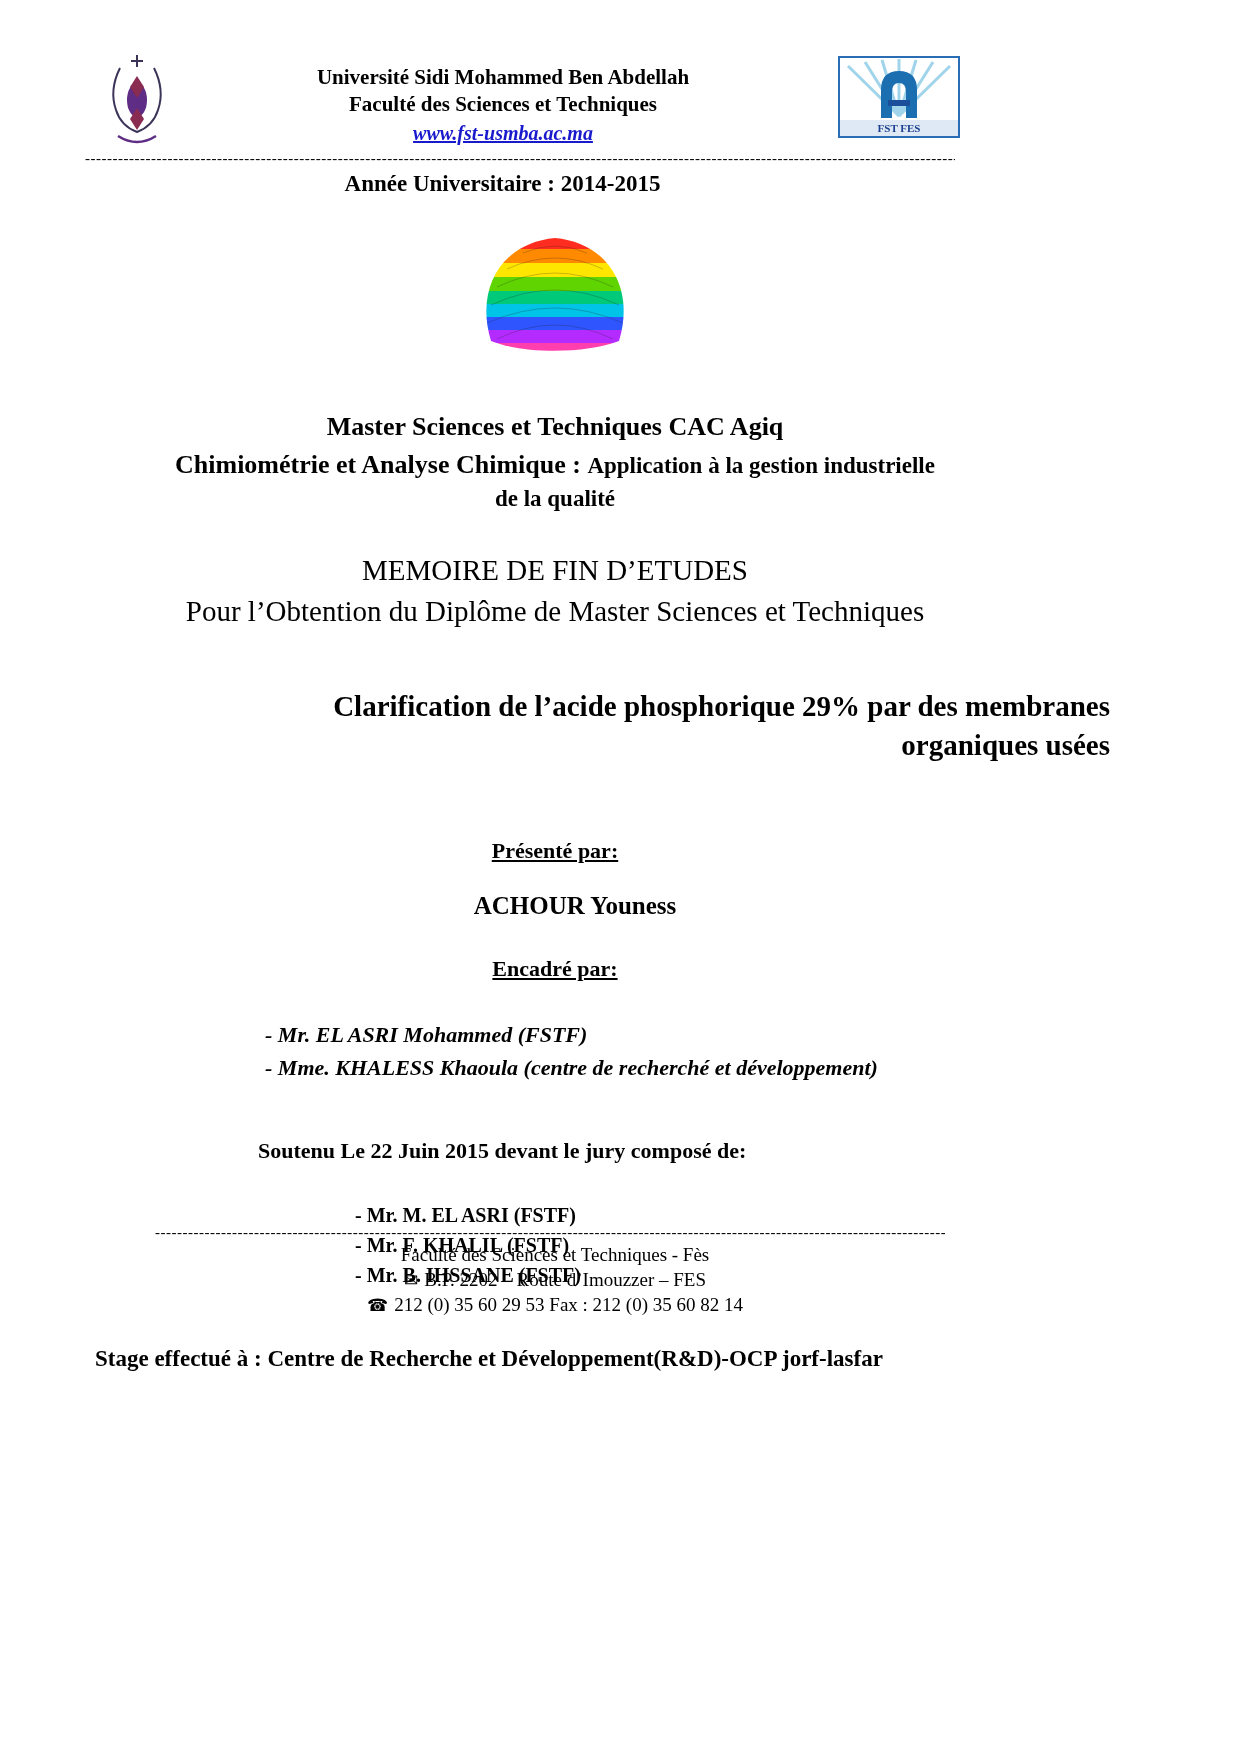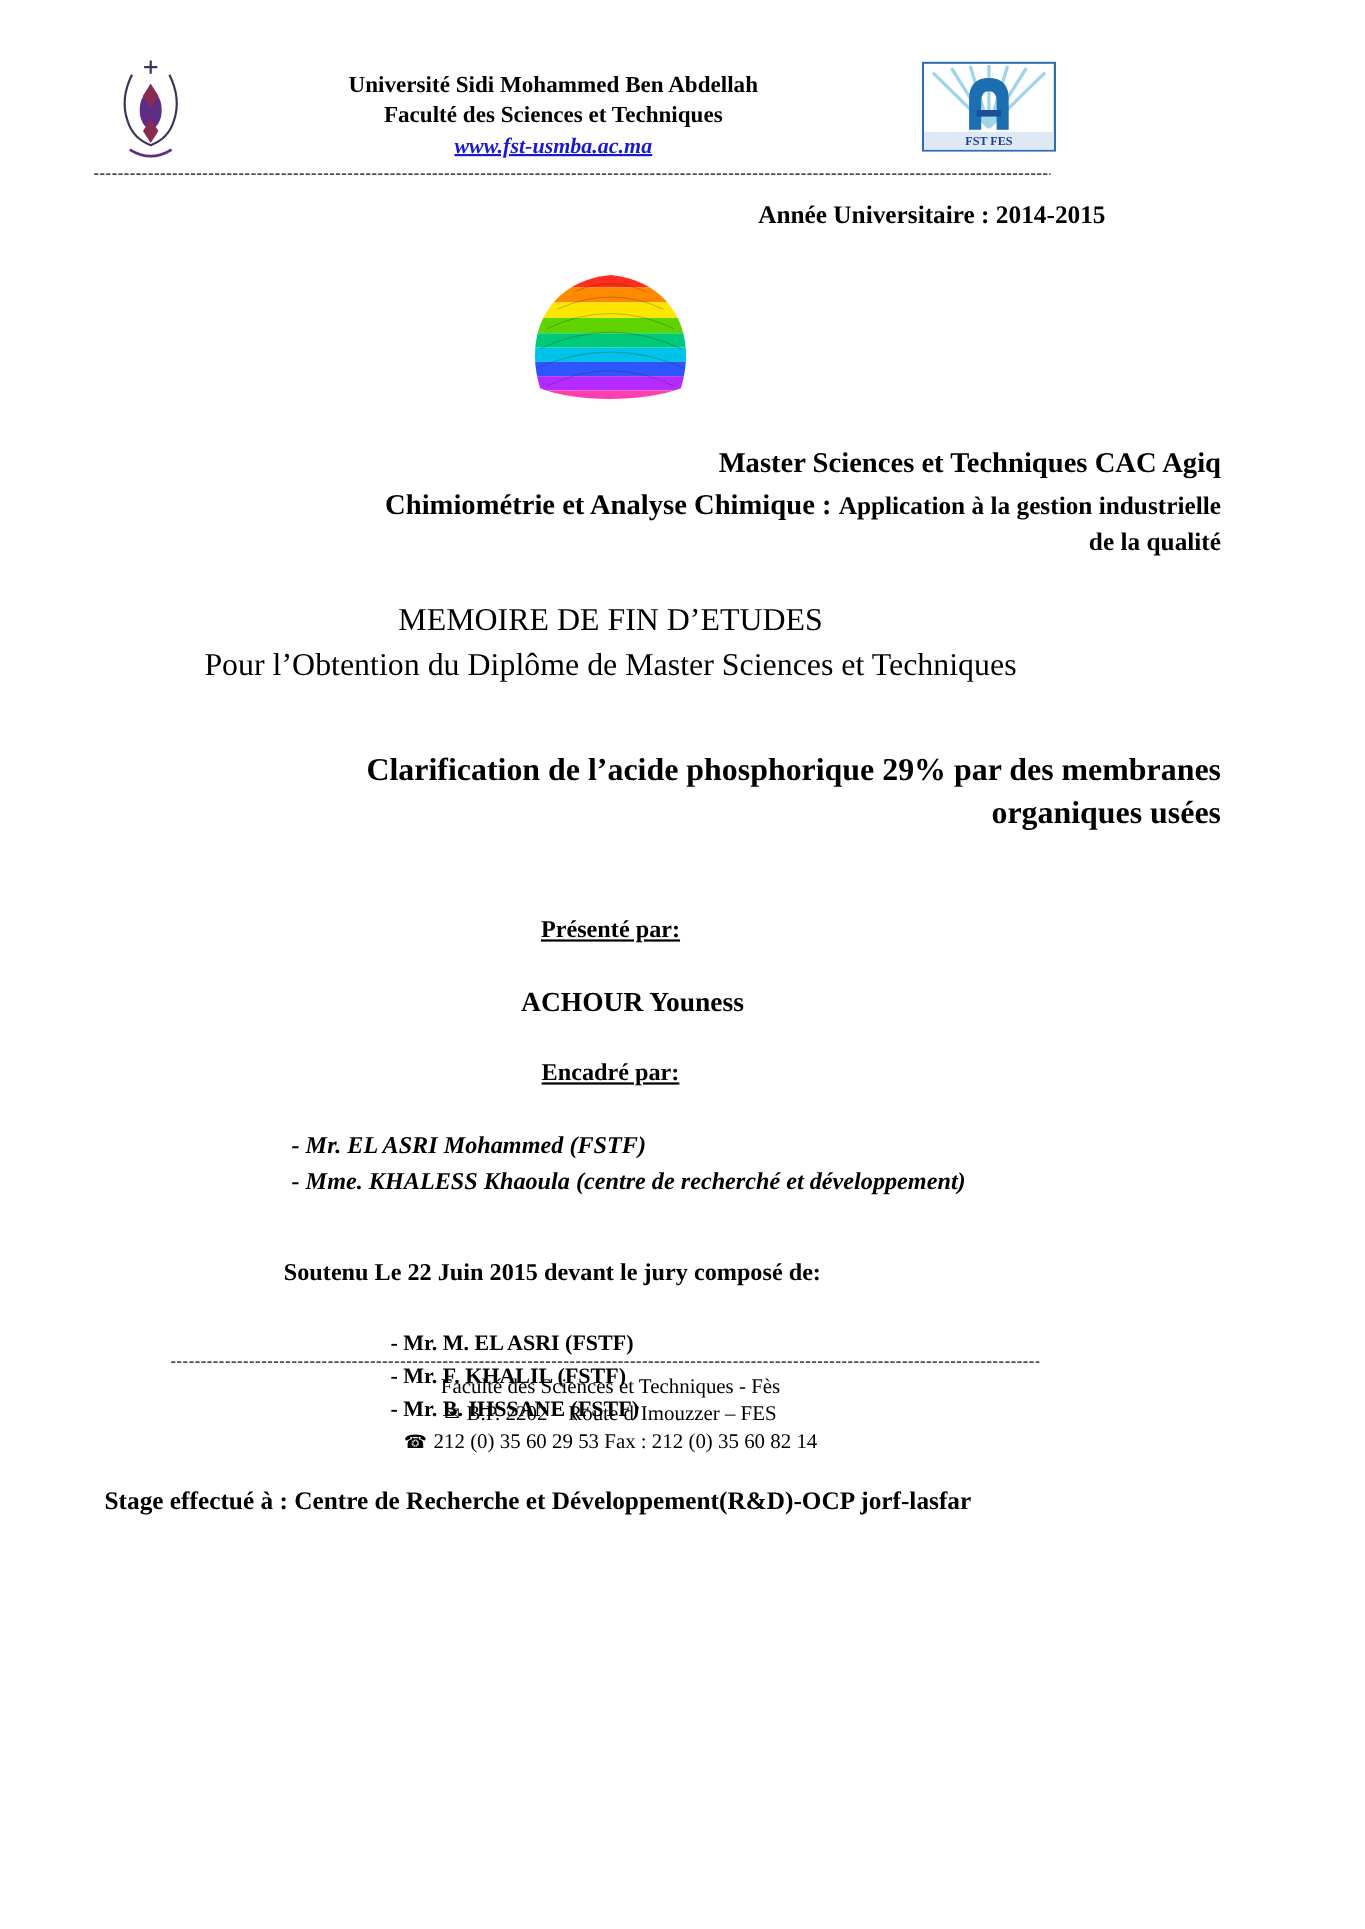--- a/index.html
+++ b/index.html
@@ -15,39 +15,39 @@
   .header { display:flex; align-items:flex-start; padding:52px 150px 0 106px; }
   .logo-left { width:62px; height:96px; flex:0 0 auto; }
   .header-center { flex:1; text-align:center; padding-top:12px; }
   .univ, .fac { font-size:21px; font-weight:bold; line-height:1.3; }
   .website { font-size:20px; font-weight:bold; font-style:italic; color:#1a1acd; text-decoration:underline; display:inline-block; margin-top:3px; }
   .logo-right { width:122px; height:82px; flex:0 0 auto; margin-top:4px;border-radius:11px; }
 
   .sep { white-space:nowrap; overflow:hidden; font-size:15px; letter-spacing:0.5px; color:#000; }
   .sep-top { margin-left:85px; width:870px; margin-top:2px; }
 
-  .annee { text-align:right; padding-right:105px; font-size:23px; font-weight:bold; margin-top:16px; }
+  .annee { text-align:center; padding-right:105px; font-size:23px; font-weight:bold; margin-top:4px; }
 
   .rainbow-wrap { text-align:center; margin-top:26px; height:134px; }
 
-  .program { text-align:right; font-weight:bold; margin-top:34px; }
+  .program { text-align:center; font-weight:bold; margin-top:52px; }
   .program-line1 { font-size:26px; line-height:1.35; }
   .program-line2 { margin-top:6px; }
   .program-line2 .main { font-size:26px; }
   .program-line2 .tail { font-size:23px; }
   .program-line3 { font-size:23px; margin-top:6px; }
 
   .memoire { text-align:center; margin-top:42px; font-size:29px; font-weight:normal; }
   .memoire .l2 { margin-top:8px; }
 
   .thesis-title { text-align:right; margin-top:62px; font-size:29px; font-weight:bold; }
   .thesis-title .l2 { margin-top:6px; }
 
   .presente-label { text-align:center; margin-top:76px; font-size:22px; font-weight:bold; text-decoration:underline; }
-  .author { text-align:center; margin-top:40px; font-size:25px; font-weight:bold;padding-left:40px; }
+  .author { text-align:center; margin-top:28px; font-size:25px; font-weight:bold;padding-left:40px; }
   .encadre-label { text-align:center; margin-top:36px; font-size:22px; font-weight:bold; text-decoration:underline; }
 
   .supervisors { margin:36px 0 0 265px; font-size:22px; font-weight:bold; font-style:italic; line-height:1.5; }
 
   .soutenu { margin:54px 0 0 258px; font-size:22px; font-weight:bold; }
 
   .jury { margin:36px 0 0 355px; font-size:20px; font-weight:bold; line-height:1.5; }
 
   .stage { margin:56px 0 0 95px; font-size:23px; font-weight:bold; }
 

